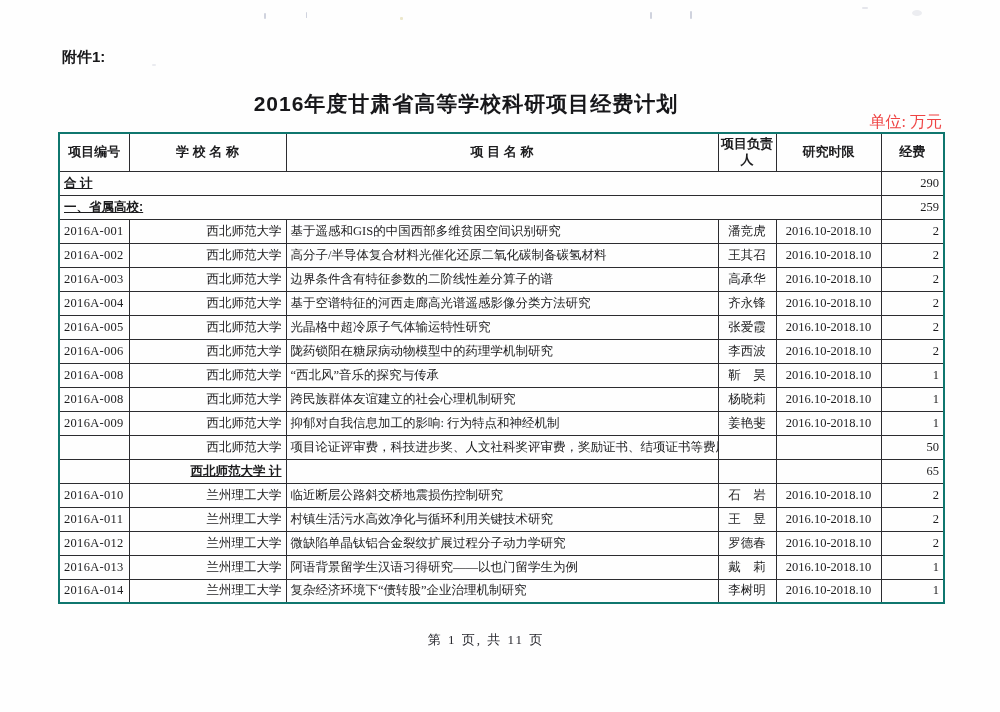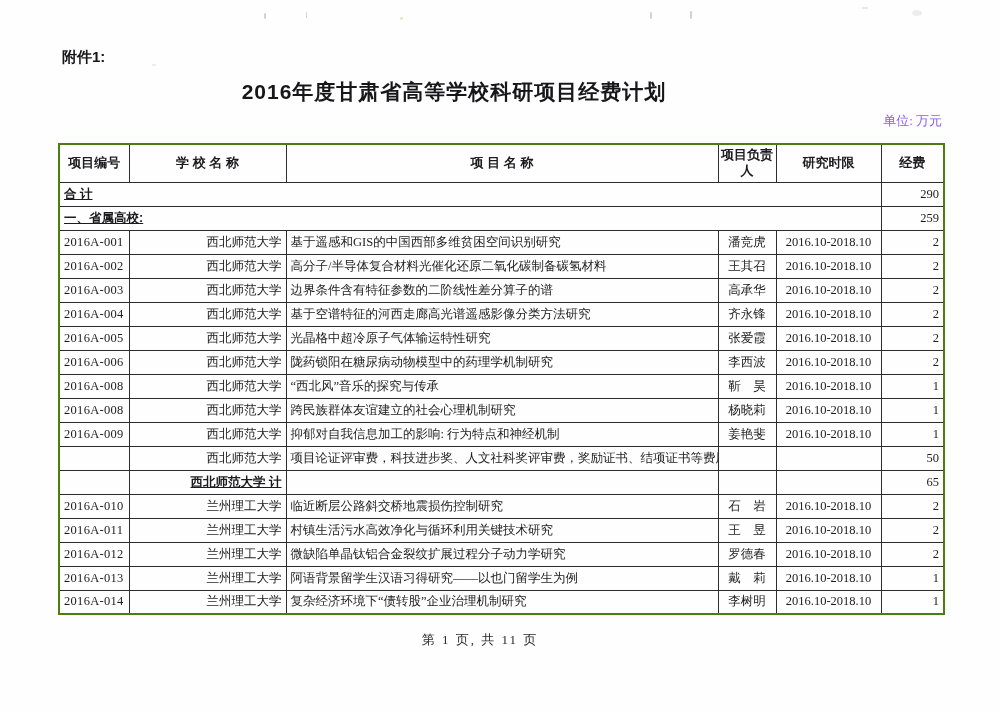--- a/index.html
+++ b/index.html
@@ -16,34 +16,34 @@
     overflow: hidden;
     color: #1c1c1e;
   }
   .attachment {
     position: absolute; left: 62px; top: 48px;
     font-family: "Liberation Sans", sans-serif;
     font-weight: bold; font-size: 15px; color: #161618;
   }
   .title {
     position: absolute; left: 0; top: 78px; width: 908px;
-    margin: 0; text-align: center;
+    margin: 12px; text-align: center;
     font-family: "Liberation Sans", sans-serif;
     font-weight: bold; font-size: 21px; letter-spacing: 1px;
     color: #17171a;
   }
   .unit {
     position: absolute; top: 112px; right: 58px;
-    font-size: 13px; color: #8b5cf6;
+    font-size: 16px; color: #ef4444;
   }
   table.projects {
-    position: absolute; left: 58px; top: 143px;
+    position: absolute; left: 58px; top: 132px;
     width: 885px;
     border-collapse: collapse; table-layout: fixed;
-    border: 2px solid #4d7c0f;
+    border: 2px solid #0f766e;
   }
   .projects th, .projects td {
     border: 1px solid #2c2c30;
     overflow: hidden; white-space: nowrap;
     color: #1c1c1e;
   }
   .projects thead th {
     height: 38px;
     font-family: "Liberation Sans", sans-serif;
     font-weight: bold; font-size: 13px;
@@ -60,21 +60,21 @@
   .project-cell{ text-align: left; padding-left: 7px; padding-right: 2px; }
   .leader-cell { text-align: center; }
   .period-cell { text-align: center; }
   .fund-cell   { text-align: right; padding-right: 12px; }
   .label-cell  { text-align: left; padding-left: 7px; }
   .bold {
     font-family: "Liberation Sans", sans-serif;
     font-weight: bold; font-size: 13px; text-decoration: underline;
   }
   .footer {
-    position: absolute; left: 8px; top: 631px; width: 944px;
+    position: absolute; left: 14px; top: 631px; width: 944px;
     text-align: center; font-size: 13px; letter-spacing: 2px;
     color: #2a2a30;
   }
   
   .speck { position: absolute; background: #9aa0b8; opacity: 0.45; border-radius: 1px; }
   .speck.s1 { left: 264px; top: 13px; width: 2px; height: 6px; }
   .speck.s2 { left: 306px; top: 12px; width: 1px; height: 6px; }
   .speck.s3 { left: 400px; top: 17px; width: 3px; height: 3px; background: #d6cd8e; }
   .speck.s4 { left: 650px; top: 12px; width: 2px; height: 7px; }
   .speck.s5 { left: 690px; top: 11px; width: 2px; height: 8px; }

